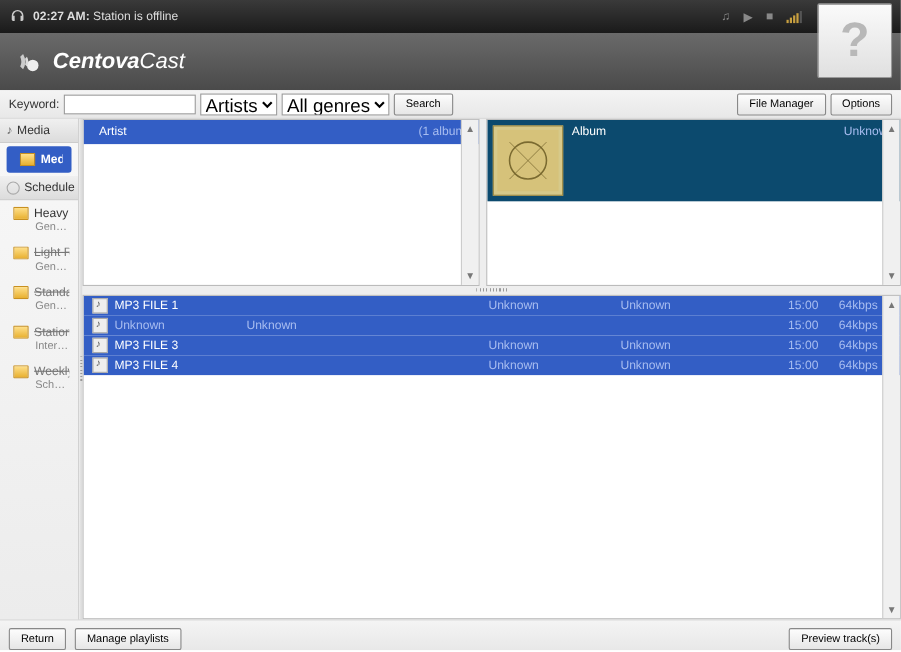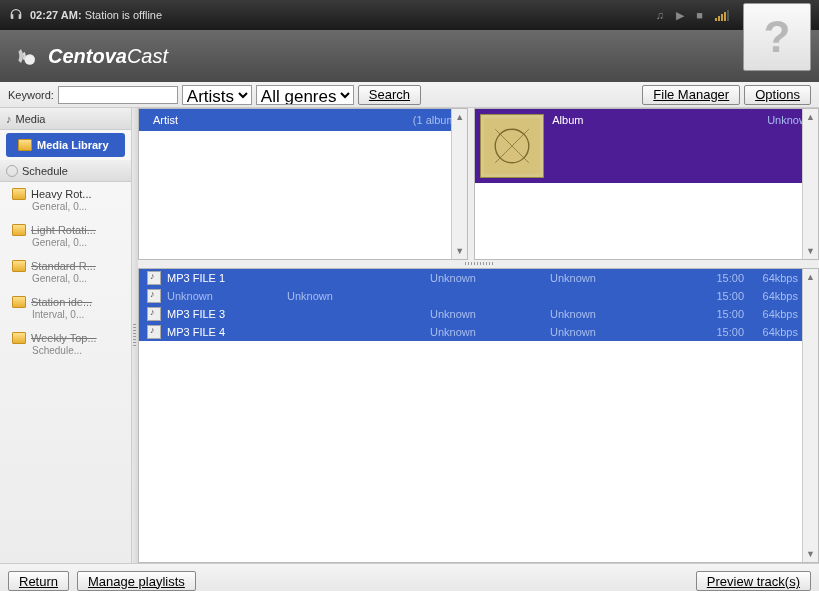--- a/index.html
+++ b/index.html
@@ -20,21 +20,21 @@
 .brandbar .logo { display:flex; align-items:center; gap:6px;}
 .brandbar .logo-icon { width:28px; height:28px; }
 .brandbar .logo-text { font-size:20px; font-style:italic;}
 .brandbar .logo-text b { font-weight:bold;}
 
 
 .toolbar { height:26px; border-bottom:1px solid #ccc; background:linear-gradient(#f4f4f4,#e8e8e8); display:flex; align-items:center; padding:0 8px; gap:4px;}
 .toolbar label { font-size:11px;}
 .toolbar input[type=text] { height:18px; width:120px; border:1px solid #999; padding:0 3px; font-size:11px;}
 .toolbar select { height:20px; font-size:17px; border:1px solid #999; background:#fff;}
-.toolbar button, .btn { font-size:13px; height:20px; padding:0 10px; background:linear-gradient(#fdfdfd,#e6e6e6); border:1px solid #888; border-radius:2px; cursor:pointer;text-decoration:underline;}
+.toolbar button, .btn { font-size:10px; height:20px; padding:0 10px; background:linear-gradient(#fdfdfd,#e6e6e6); border:1px solid #888; border-radius:2px; cursor:pointer;}
 .toolbar .spacer { flex:1; }
 
 
 .main { display:flex; height: calc(593px - 30px - 54px - 26px - 28px); }
 
 
 .sidebar { width:132px; border-right:1px solid #ccc; background:linear-gradient(#f8f8f8,#ececec); overflow:hidden; position:relative;}
 .sidebar .section-hdr { height:22px; display:flex; align-items:center; padding-left:6px; font-size:11px; background:linear-gradient(#f0f0f0,#dcdcdc); border-bottom:1px solid #ccc; gap:4px;}
 .sidebar .item { padding:6px 8px 6px 12px; cursor:pointer; }
 .sidebar .item .row1 { display:flex; align-items:center; gap:5px; font-size:11px; white-space:nowrap; overflow:hidden; text-overflow:ellipsis;}
@@ -53,37 +53,37 @@
 .content { flex:1; display:flex; flex-direction:column; background:#eee; }
 .top-panes { display:flex; height:152px; gap:6px; padding:0 0 0 0;}
 .pane { background:#fff; border:1px solid #bbb; flex:1; position:relative; overflow:hidden;}
 .pane.left { max-width:48.5%;}
 .pane .sel-row { height:22px; background:#335ec5; color:#fff; display:flex; align-items:center; padding:0 8px; font-size:11px;}
 .pane .sel-row .muted { color:#a8bdf0; margin-left:auto;}
 .pane .scroll { position:absolute; right:0; top:0; bottom:0; width:16px; background:#f0f0f0; border-left:1px solid #ccc;}
 .pane .scroll .arrow { height:16px; display:flex; align-items:center; justify-content:center; color:#777; font-size:9px;}
 .pane .scroll .arrow.bot { position:absolute; bottom:0; width:100%;}
 
-.album-sel { height:74px; background:#4c1d95; color:#fff; display:flex; padding:5px; gap:8px;}
+.album-sel { height:74px; background:#0c4a6e; color:#fff; display:flex; padding:5px; gap:8px;}
 .album-sel .cover { width:64px; height:64px; background:#d6c98a; border:1px solid #998844; display:flex; align-items:center; justify-content:center;}
 .album-sel .info { flex:1; display:flex; justify-content:space-between; font-size:11px;}
 .album-sel .info .muted { color:#a8bdf0;}
 
 .splitter-h { height:8px; background:#eee; cursor:ns-resize; position:relative; margin:0;}
 .splitter-h::after { content:""; position:absolute; left:50%; top:2px; width:28px; height:3px; transform:translateX(-50%); background:repeating-linear-gradient(90deg,#999,#999 1px,transparent 1px,transparent 3px);}
 
 
 .tracklist { flex:1; background:#fff; border:1px solid #bbb; position:relative; overflow:hidden;}
 .tracklist .scroll { position:absolute; right:0; top:0; bottom:0; width:16px; background:#f0f0f0; border-left:1px solid #ccc;}
 .tracklist .scroll .arrow { height:16px; display:flex; align-items:center; justify-content:center; color:#777; font-size:9px;}
 .tracklist .scroll .arrow.bot { position:absolute; bottom:0; width:100%;}
 .track-row { height:18px; background:#335ec5; color:#fff; display:flex; align-items:center; font-size:11px; padding-left:8px; padding-right:20px;}
 .track-row .ticon { width:14px; height:14px; background:#eee; border:1px solid #aaa; margin-right:6px; position:relative; flex-shrink:0;}
 .track-row .ticon::after { content:"♪"; position:absolute; left:2px; top:-1px; font-size:9px; color:#555;}
-.track-row .name { width:263px;}
+.track-row .name { width:340px;}
 .track-row .col-a { width:120px; color:#a8bdf0;}
 .track-row .col-b { width:120px; color:#a8bdf0;}
 .track-row .col-d { width:60px; text-align:right; color:#a8bdf0; margin-left:auto;}
 .track-row .col-e { width:54px; text-align:right; color:#a8bdf0;}
 
 
 .bottombar { height:28px; border-top:1px solid #ccc; background:linear-gradient(#f4f4f4,#e8e8e8); display:flex; align-items:flex-end; padding:0 8px; gap:8px;}
 .bottombar .spacer { flex:1;}
 </style>
 </head>

